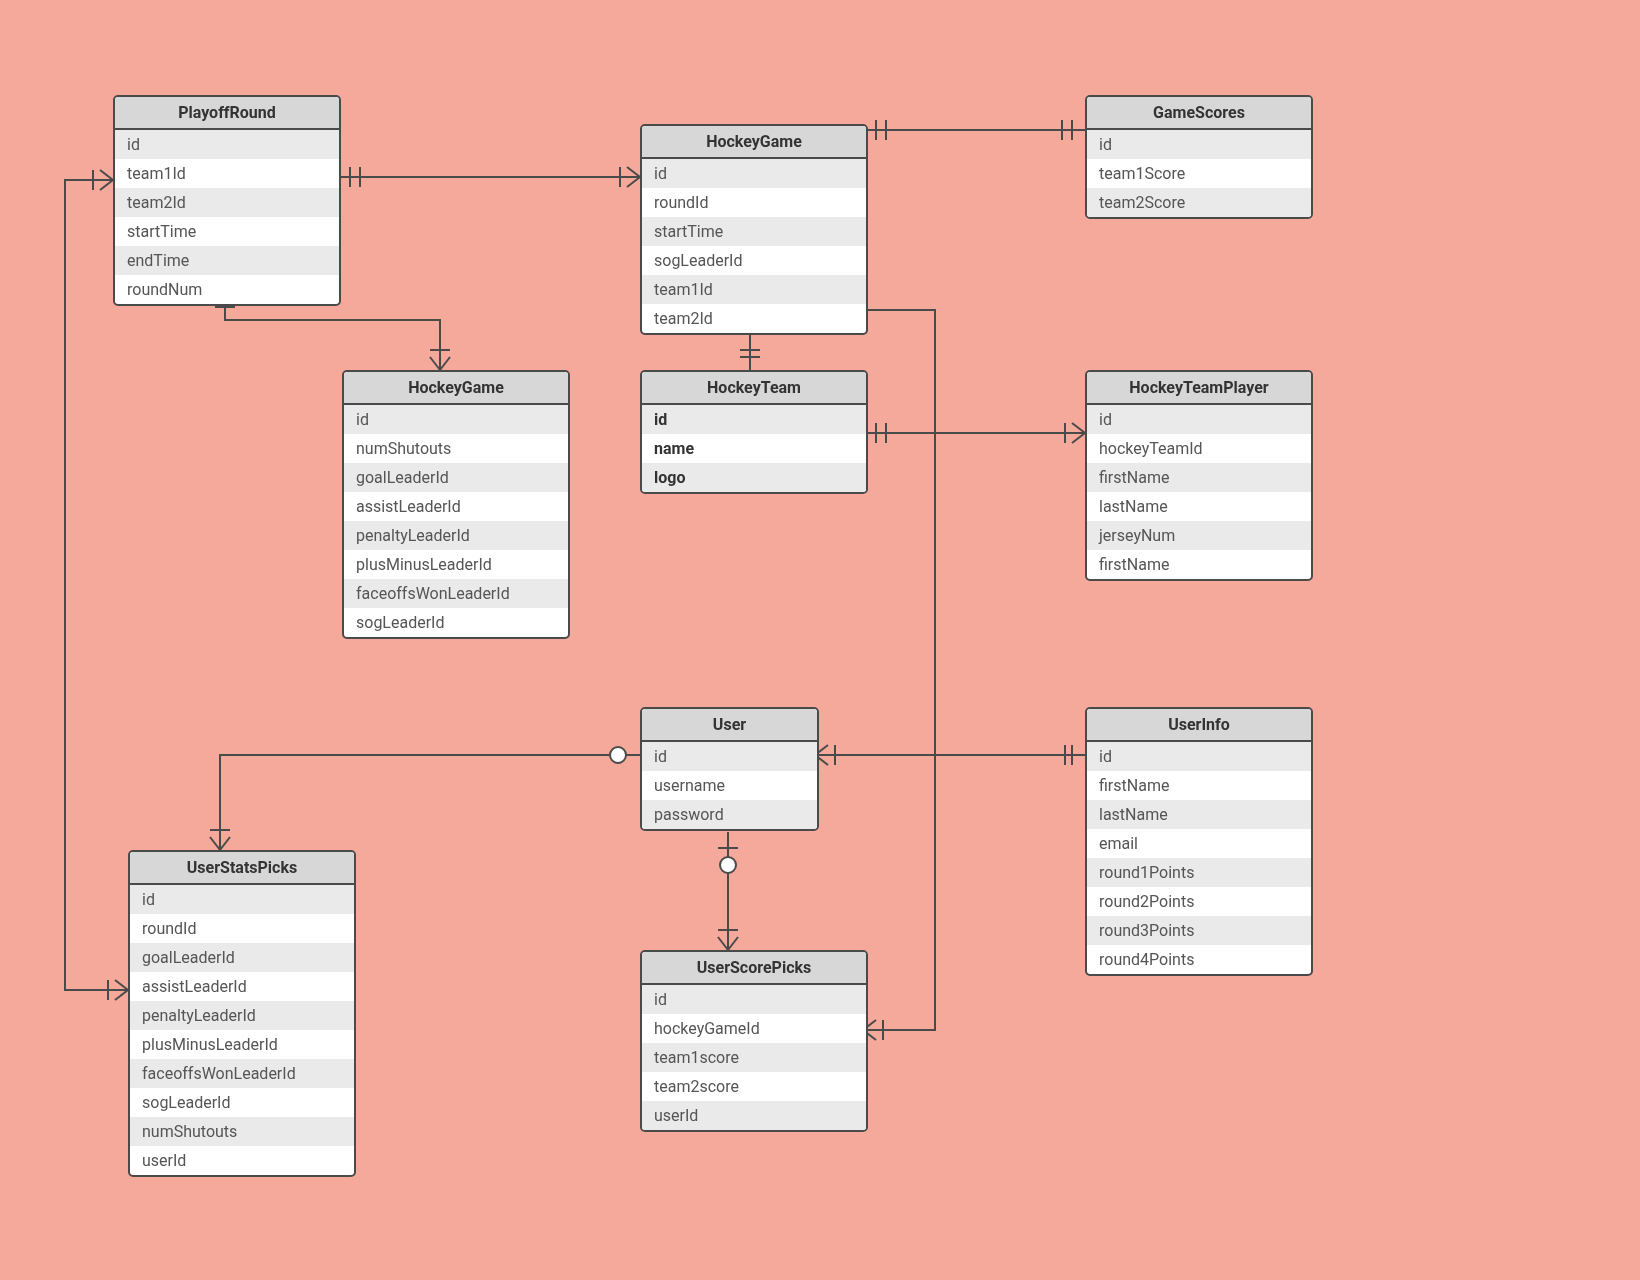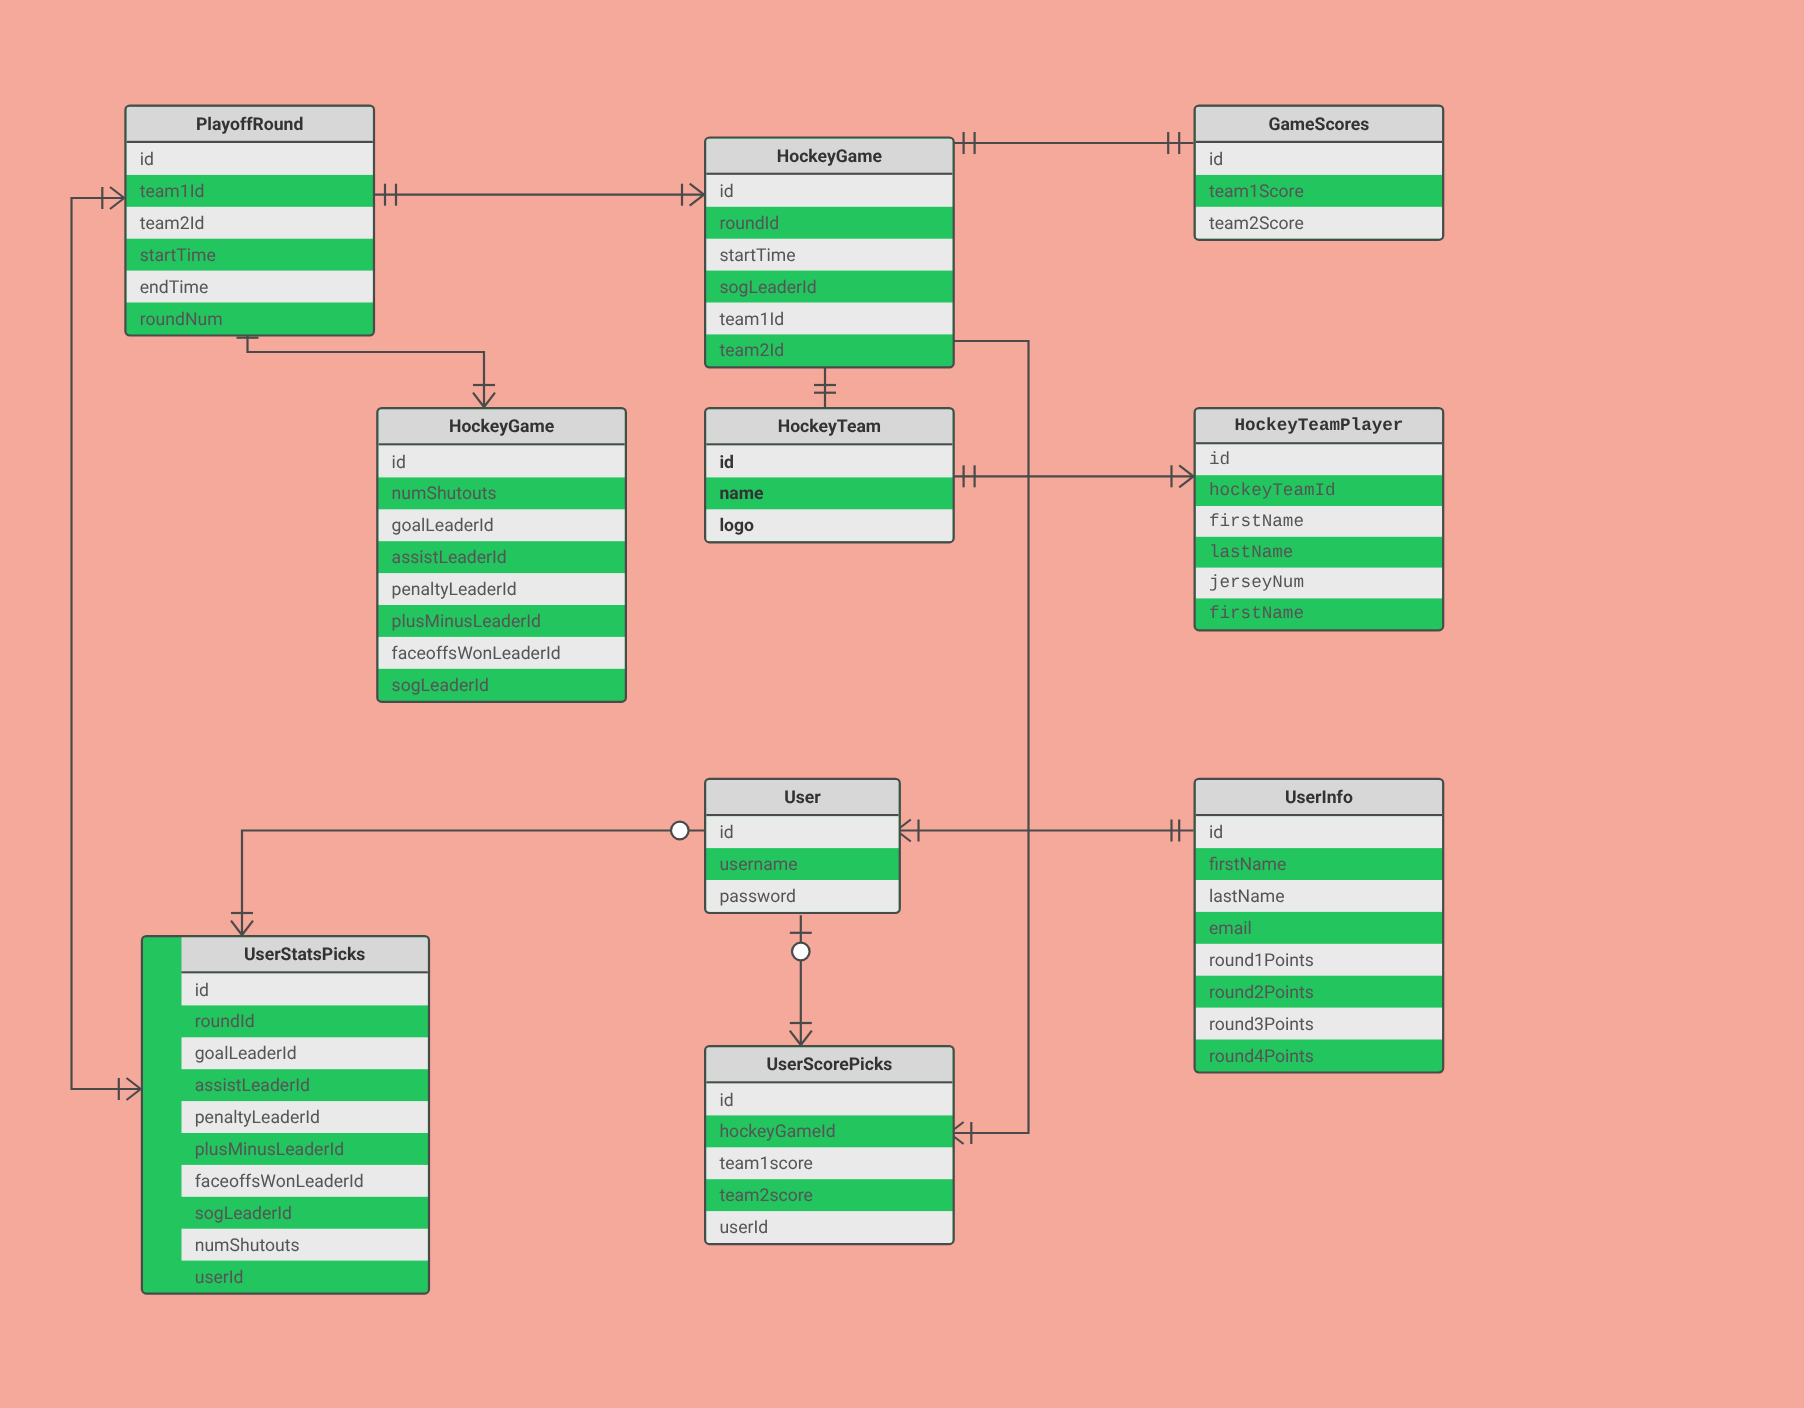--- a/index.html
+++ b/index.html
@@ -12,21 +12,21 @@
     font-size: 16px;
     color: #4a4a4a;
   }
   .canvas {
     position: relative;
     width: 1640px;
     height: 1280px;
   }
   .entity {
     position: absolute;
-    background: #22c55e;
+    background: #ffffff;
     border: 2px solid #4a4a4a;
     border-radius: 5px;
     overflow: hidden;
   }
   .entity-header {
     background: #d7d7d7;
     font-weight: 700;
     text-align: center;
     padding: 6px 8px;
     border-bottom: 2px solid #4a4a4a;
@@ -220,21 +220,21 @@
     <div class="entity-row">sogLeaderId</div>
   </div>
 
   <div class="entity" style="left:640px; top:370px; width:224px;">
     <div class="entity-header">HockeyTeam</div>
     <div class="entity-row bold">id</div>
     <div class="entity-row bold">name</div>
     <div class="entity-row bold">logo</div>
   </div>
 
-  <div class="entity" style="left:1085px; top:370px; width:224px;font-family:Liberation Mono, monospace;">
+  <div class="entity" style="left:1085px; top:370px; width:224px;">
     <div class="entity-header">HockeyTeamPlayer</div>
     <div class="entity-row">id</div>
     <div class="entity-row">hockeyTeamId</div>
     <div class="entity-row">firstName</div>
     <div class="entity-row">lastName</div>
     <div class="entity-row">jerseyNum</div>
     <div class="entity-row">firstName</div>
   </div>
 
   <div class="entity" style="left:640px; top:707px; width:175px;">
@@ -249,21 +249,21 @@
     <div class="entity-row">id</div>
     <div class="entity-row">firstName</div>
     <div class="entity-row">lastName</div>
     <div class="entity-row">email</div>
     <div class="entity-row">round1Points</div>
     <div class="entity-row">round2Points</div>
     <div class="entity-row">round3Points</div>
     <div class="entity-row">round4Points</div>
   </div>
 
-  <div class="entity" style="left:128px; top:850px; width:224px;padding-left:35px;">
+  <div class="entity" style="left:128px; top:850px; width:224px;">
     <div class="entity-header">UserStatsPicks</div>
     <div class="entity-row">id</div>
     <div class="entity-row">roundId</div>
     <div class="entity-row">goalLeaderId</div>
     <div class="entity-row">assistLeaderId</div>
     <div class="entity-row">penaltyLeaderId</div>
     <div class="entity-row">plusMinusLeaderId</div>
     <div class="entity-row">faceoffsWonLeaderId</div>
     <div class="entity-row">sogLeaderId</div>
     <div class="entity-row">numShutouts</div>

